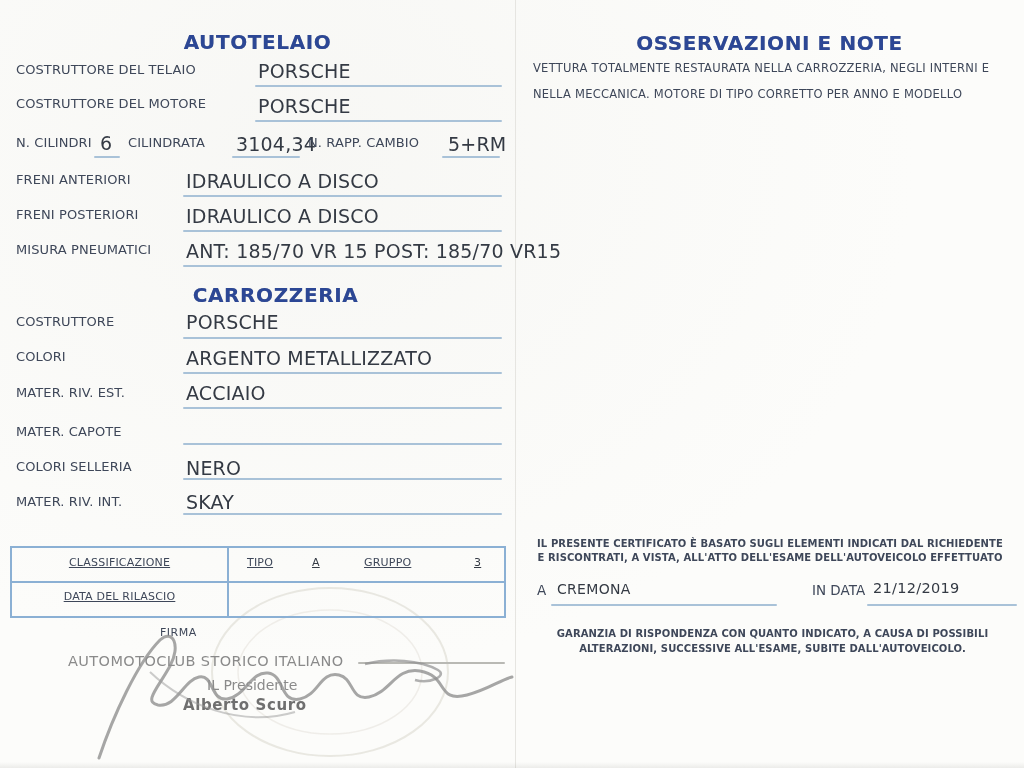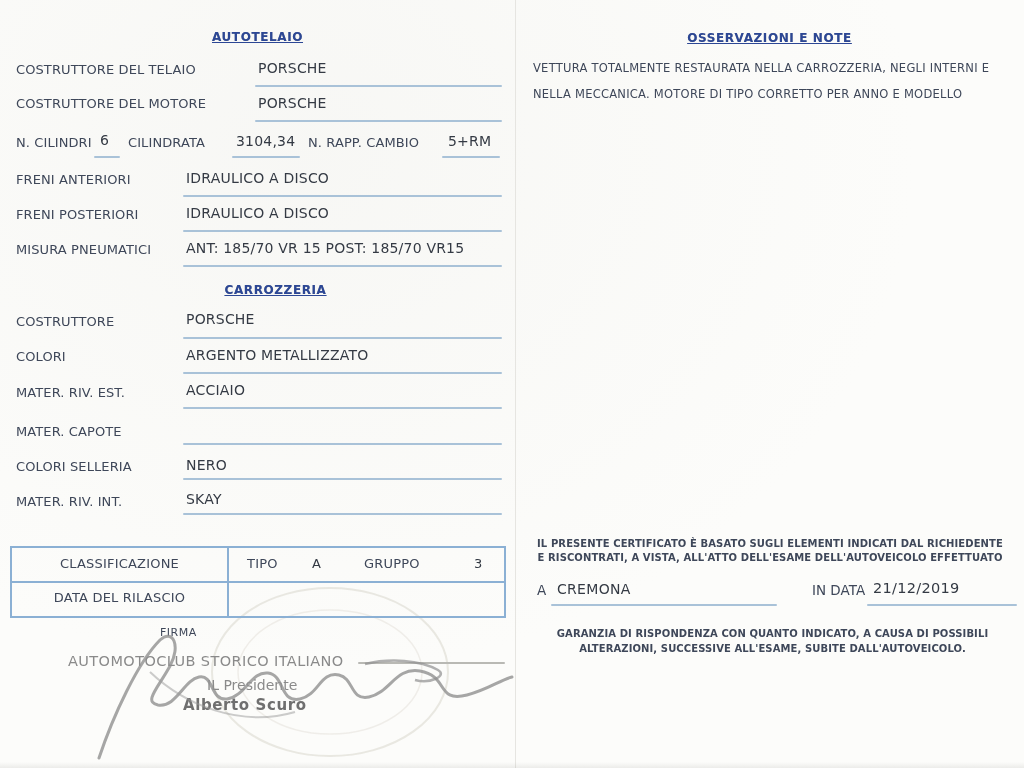--- a/index.html
+++ b/index.html
@@ -18,33 +18,33 @@
     --accent:#2c4795;
     --label:#3e4759;
     --value:#343a44;
     --uline:#a9c2d8;
     --tborder:#8bb0d4;
     --stamp:#8a8a8a;
     --stampdark:#6f6f6f;
     --sig:#909090;
   }
   .abs{position:absolute;white-space:nowrap;}
-  .sect-title{font-size:12px;font-weight:bold;color:var(--accent);letter-spacing:.6px;text-align:center;text-decoration:underline;}
+  .sect-title{font-size:20px;font-weight:bold;color:var(--accent);letter-spacing:.6px;text-align:center;}
   .lbl{font-size:13px;color:var(--label);letter-spacing:.1px;}
-  .val{font-size:14px;color:var(--value);letter-spacing:.2px;}
+  .val{font-size:19px;color:var(--value);letter-spacing:.2px;}
   .uline{height:2px;background:var(--uline);border-radius:1px;}
   .note{font-size:11.5px;color:var(--label);letter-spacing:.25px;}
   .cert{font-size:10px;font-weight:bold;color:var(--label);letter-spacing:.1px;text-align:center;white-space:normal;}
   .place-lbl{font-size:13.5px;color:var(--label);}
   .place-val{font-size:14px;color:var(--value);letter-spacing:.3px;}
   .stamp{color:var(--stamp);}
   #clas-table{border:2px solid var(--tborder);background:transparent;}
   #clas-table .cell-divider-v{position:absolute;left:215px;top:0;bottom:0;width:2px;background:var(--tborder);}
   #clas-table .cell-divider-h{position:absolute;left:0;right:0;top:33px;height:2px;background:var(--tborder);}
-  .tcell{position:absolute;font-size:13px;color:var(--label);letter-spacing:.2px;}
+  .tcell{position:absolute;font-size:11px;color:var(--label);letter-spacing:.2px;text-decoration:underline;}
   .fold{position:absolute;left:515px;top:0;width:1px;height:768px;background:#e6e5e1;}
   .bottom-shade{position:absolute;left:0;right:0;bottom:0;height:6px;background:linear-gradient(to bottom,rgba(0,0,0,0),rgba(120,120,115,.12));}
   svg{position:absolute;left:0;top:0;pointer-events:none;}
   .soft{text-shadow:0 0 .5px rgba(62,71,89,.45);}
 </style>
 </head>
 <body>
 
 <div id="page">
 

